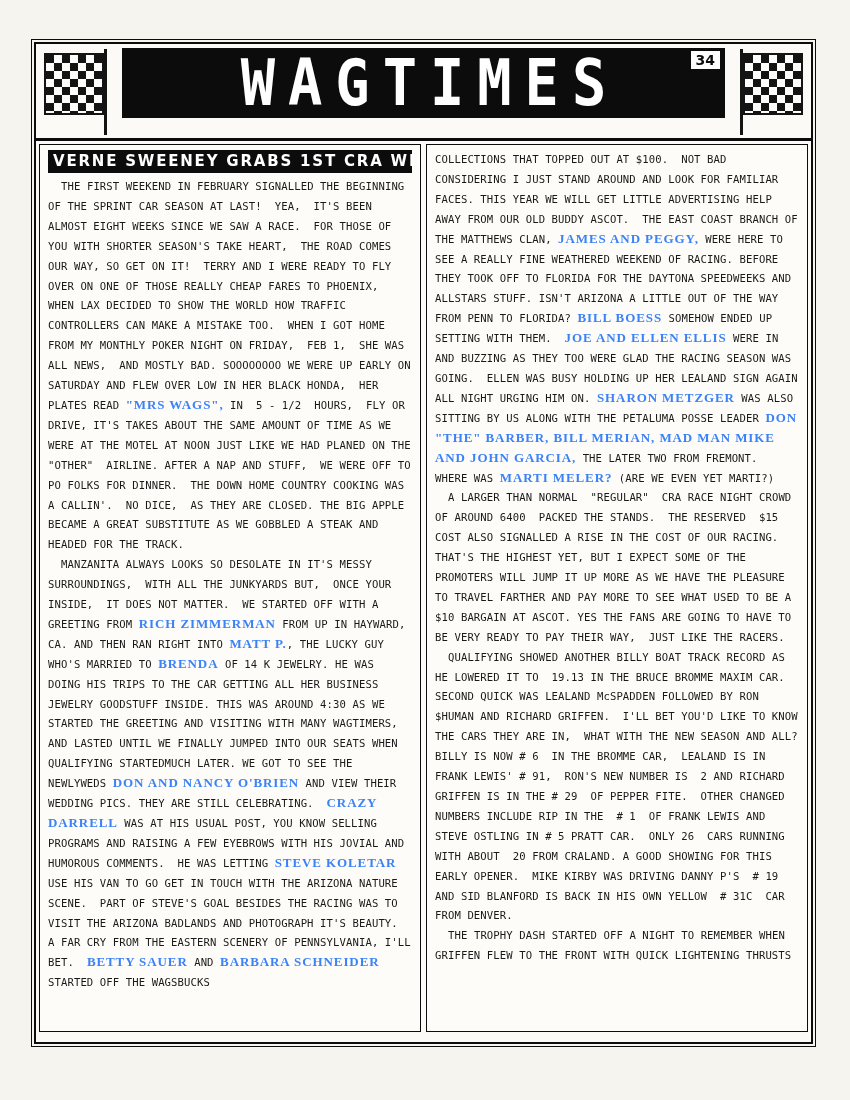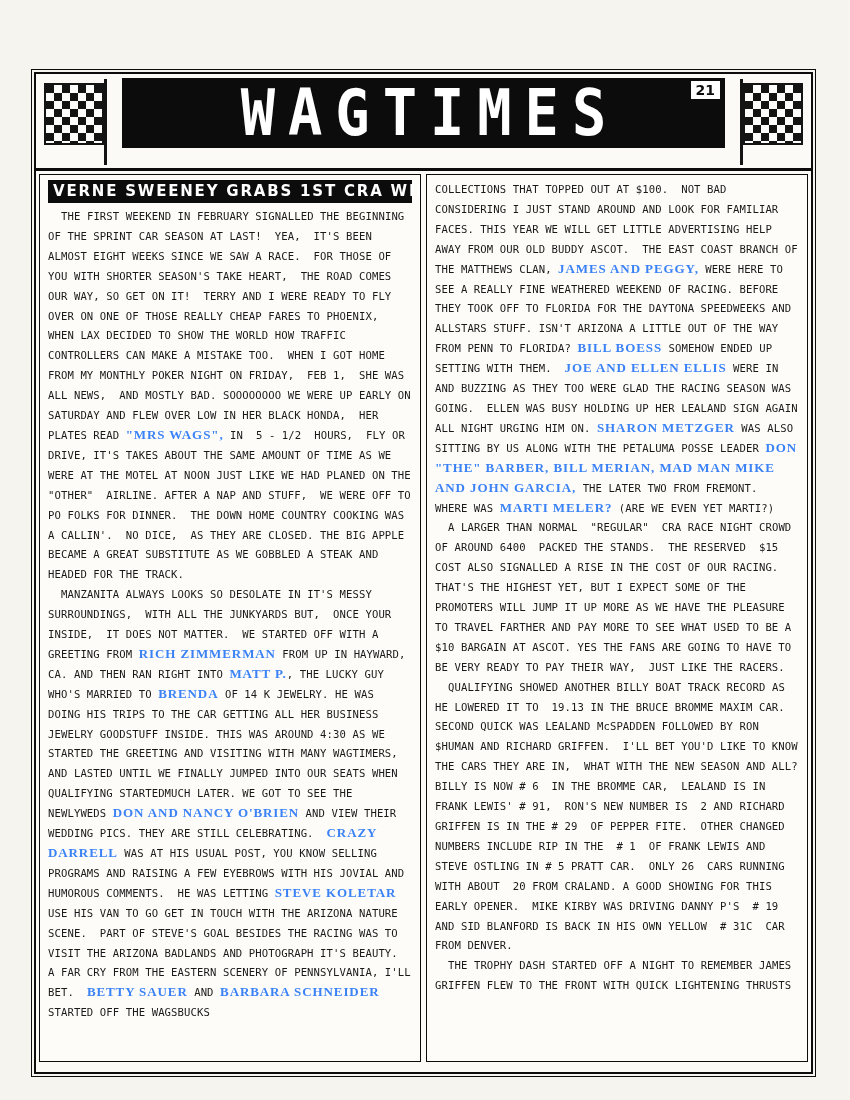--- a/index.html
+++ b/index.html
@@ -9,21 +9,20 @@
     font-family:"DejaVu Sans Mono",monospace;
     position:relative;overflow:hidden;
   }
   .paper{position:absolute;inset:0;}
   .frame{
     position:absolute;left:34px;top:42px;width:779px;height:1002px;
     border:2px solid #0c0c0c;
     outline:1.5px solid #0c0c0c;outline-offset:2px;
     background:#fbfaf6;
     box-sizing:border-box;
-    margin-top:30px;
   }
   
   .masthead{position:relative;height:97px;border-bottom:3px solid #0c0c0c;box-sizing:border-box;}
   .flagwrap{position:absolute;top:9px;display:flex;align-items:flex-start;}
   .flagwrap.leftf{left:8px;}
   .flagwrap.rightf{right:8px;}
   .pole{width:3px;height:86px;background:#141414;margin-top:-4px;}
   .flag{
     width:56px;height:58px;border:2.5px solid #141414;
     background:#fdfdfc;
@@ -83,21 +82,21 @@
 
     <div class="masthead">
       <div class="flagwrap leftf">
         <div class="flag"></div>
         <div class="pole"></div>
       </div>
 
       <div class="centerblock">
         <div class="logobox">
           <span class="logotext">WAGTIMES</span>
-          <span class="pagenum">21</span>
+          <span class="pagenum">34</span>
         </div>
       </div>
 
       <div class="flagwrap rightf">
         <div class="pole"></div>
         <div class="flag"></div>
       </div>
     </div>
 
     <div class="cols">
@@ -106,19 +105,19 @@
         <div>
             <p class="para indent"><span>THE FIRST WEEKEND IN FEBRUARY SIGNALLED THE BEGINNING OF THE SPRINT CAR SEASON AT LAST!  YEA,  IT'S BEEN ALMOST EIGHT WEEKS SINCE WE SAW A RACE.  FOR THOSE OF YOU WITH SHORTER SEASON'S TAKE HEART,  THE ROAD COMES OUR WAY, SO GET ON IT!  TERRY AND I WERE READY TO FLY OVER ON ONE OF THOSE REALLY CHEAP FARES TO PHOENIX,  WHEN LAX DECIDED TO SHOW THE WORLD HOW TRAFFIC CONTROLLERS CAN MAKE A MISTAKE TOO.  WHEN I GOT HOME FROM MY MONTHLY POKER NIGHT ON FRIDAY,  FEB 1,  SHE WAS ALL NEWS,  AND MOSTLY BAD. SOOOOOOOO WE WERE UP EARLY ON SATURDAY AND FLEW OVER LOW IN HER BLACK HONDA,  HER PLATES READ </span><span class="nm">"MRS WAGS",</span><span> IN  5 - 1/2  HOURS,  FLY OR DRIVE, IT'S TAKES ABOUT THE SAME AMOUNT OF TIME AS WE WERE AT THE MOTEL AT NOON JUST LIKE WE HAD PLANED ON THE  "OTHER"  AIRLINE. AFTER A NAP AND STUFF,  WE WERE OFF TO PO FOLKS FOR DINNER.  THE DOWN HOME COUNTRY COOKING WAS A CALLIN'.  NO DICE,  AS THEY ARE CLOSED. THE BIG APPLE BECAME A GREAT SUBSTITUTE AS WE GOBBLED A STEAK AND HEADED FOR THE TRACK.</span></p>
             <p class="para indent"><span>MANZANITA ALWAYS LOOKS SO DESOLATE IN IT'S MESSY SURROUNDINGS,  WITH ALL THE JUNKYARDS BUT,  ONCE YOUR INSIDE,  IT DOES NOT MATTER.  WE STARTED OFF WITH A GREETING FROM </span><span class="nm">RICH ZIMMERMAN</span><span> FROM UP IN HAYWARD, CA. AND THEN RAN RIGHT INTO </span><span class="nm">MATT P.</span><span>, THE LUCKY GUY WHO'S MARRIED TO </span><span class="nm">BRENDA</span><span> OF 14 K JEWELRY. HE WAS DOING HIS TRIPS TO THE CAR GETTING ALL HER BUSINESS JEWELRY GOODSTUFF INSIDE. THIS WAS AROUND 4:30 AS WE STARTED THE GREETING AND VISITING WITH MANY WAGTIMERS,  AND LASTED UNTIL WE FINALLY JUMPED INTO OUR SEATS WHEN QUALIFYING STARTEDMUCH LATER. WE GOT TO SEE THE NEWLYWEDS </span><span class="nm">DON AND NANCY O'BRIEN</span><span> AND VIEW THEIR WEDDING PICS. THEY ARE STILL CELEBRATING.  </span><span class="nm">CRAZY DARRELL</span><span> WAS AT HIS USUAL POST, YOU KNOW SELLING PROGRAMS AND RAISING A FEW EYEBROWS WITH HIS JOVIAL AND HUMOROUS COMMENTS.  HE WAS LETTING </span><span class="nm">STEVE KOLETAR</span><span> USE HIS VAN TO GO GET IN TOUCH WITH THE ARIZONA NATURE SCENE.  PART OF STEVE'S GOAL BESIDES THE RACING WAS TO VISIT THE ARIZONA BADLANDS AND PHOTOGRAPH IT'S BEAUTY.  A FAR CRY FROM THE EASTERN SCENERY OF PENNSYLVANIA, I'LL BET.  </span><span class="nm">BETTY SAUER</span><span> AND </span><span class="nm">BARBARA SCHNEIDER</span><span> STARTED OFF THE WAGSBUCKS</span></p>
           </div>
       </div>
       <div class="col">
         <div>
             <p class="para"><span>COLLECTIONS THAT TOPPED OUT AT $100.  NOT BAD CONSIDERING I JUST STAND AROUND AND LOOK FOR FAMILIAR FACES. THIS YEAR WE WILL GET LITTLE ADVERTISING HELP AWAY FROM OUR OLD BUDDY ASCOT.  THE EAST COAST BRANCH OF THE MATTHEWS CLAN, </span><span class="nm">JAMES AND PEGGY,</span><span> WERE HERE TO SEE A REALLY FINE WEATHERED WEEKEND OF RACING. BEFORE THEY TOOK OFF TO FLORIDA FOR THE DAYTONA SPEEDWEEKS AND ALLSTARS STUFF. ISN'T ARIZONA A LITTLE OUT OF THE WAY FROM PENN TO FLORIDA? </span><span class="nm">BILL BOESS</span><span> SOMEHOW ENDED UP SETTING WITH THEM.  </span><span class="nm">JOE AND ELLEN ELLIS</span><span> WERE IN AND BUZZING AS THEY TOO WERE GLAD THE RACING SEASON WAS GOING.  ELLEN WAS BUSY HOLDING UP HER LEALAND SIGN AGAIN ALL NIGHT URGING HIM ON. </span><span class="nm">SHARON METZGER</span><span> WAS ALSO SITTING BY US ALONG WITH THE PETALUMA POSSE LEADER </span><span class="nm">DON "THE" BARBER, BILL MERIAN, MAD MAN MIKE AND JOHN GARCIA,</span><span> THE LATER TWO FROM FREMONT.  WHERE WAS </span><span class="nm">MARTI MELER?</span><span> (ARE WE EVEN YET MARTI?)</span></p>
             <p class="para indent"><span>A LARGER THAN NORMAL  "REGULAR"  CRA RACE NIGHT CROWD OF AROUND 6400  PACKED THE STANDS.  THE RESERVED  $15 COST ALSO SIGNALLED A RISE IN THE COST OF OUR RACING.  THAT'S THE HIGHEST YET, BUT I EXPECT SOME OF THE PROMOTERS WILL JUMP IT UP MORE AS WE HAVE THE PLEASURE TO TRAVEL FARTHER AND PAY MORE TO SEE WHAT USED TO BE A  $10 BARGAIN AT ASCOT. YES THE FANS ARE GOING TO HAVE TO BE VERY READY TO PAY THEIR WAY,  JUST LIKE THE RACERS.</span></p>
             <p class="para indent"><span>QUALIFYING SHOWED ANOTHER BILLY BOAT TRACK RECORD AS HE LOWERED IT TO  19.13 IN THE BRUCE BROMME MAXIM CAR. SECOND QUICK WAS LEALAND McSPADDEN FOLLOWED BY RON $HUMAN AND RICHARD GRIFFEN.  I'LL BET YOU'D LIKE TO KNOW THE CARS THEY ARE IN,  WHAT WITH THE NEW SEASON AND ALL?  BILLY IS NOW # 6  IN THE BROMME CAR,  LEALAND IS IN FRANK LEWIS' # 91,  RON'S NEW NUMBER IS  2 AND RICHARD GRIFFEN IS IN THE # 29  OF PEPPER FITE.  OTHER CHANGED NUMBERS INCLUDE RIP IN THE  # 1  OF FRANK LEWIS AND  STEVE OSTLING IN # 5 PRATT CAR.  ONLY 26  CARS RUNNING WITH ABOUT  20 FROM CRALAND. A GOOD SHOWING FOR THIS EARLY OPENER.  MIKE KIRBY WAS DRIVING DANNY P'S  # 19  AND SID BLANFORD IS BACK IN HIS OWN YELLOW  # 31C  CAR FROM DENVER.</span></p>
-            <p class="para indent"><span>THE TROPHY DASH STARTED OFF A NIGHT TO REMEMBER JAMES GRIFFEN FLEW TO THE FRONT WITH QUICK LIGHTENING THRUSTS</span></p>
+            <p class="para indent"><span>THE TROPHY DASH STARTED OFF A NIGHT TO REMEMBER WHEN GRIFFEN FLEW TO THE FRONT WITH QUICK LIGHTENING THRUSTS</span></p>
           </div>
       </div>
     </div>
 
   </div>
 </div>
 
 </body></html>

